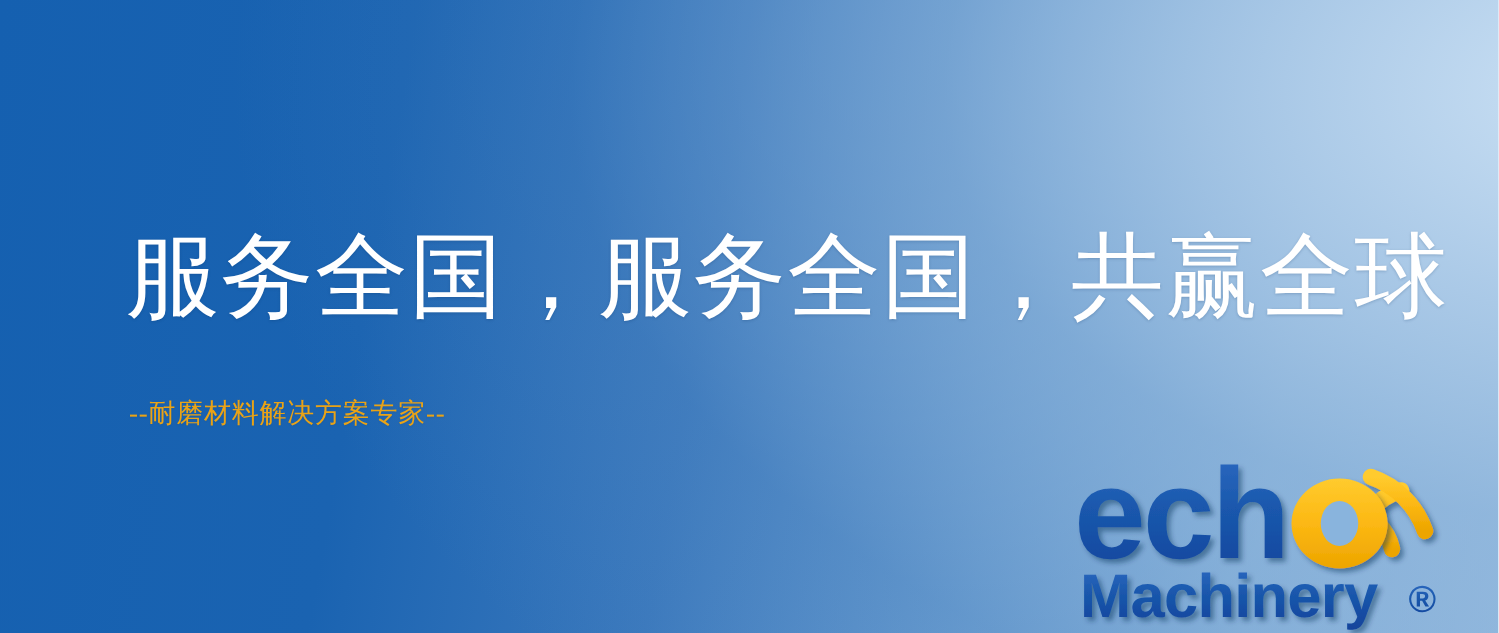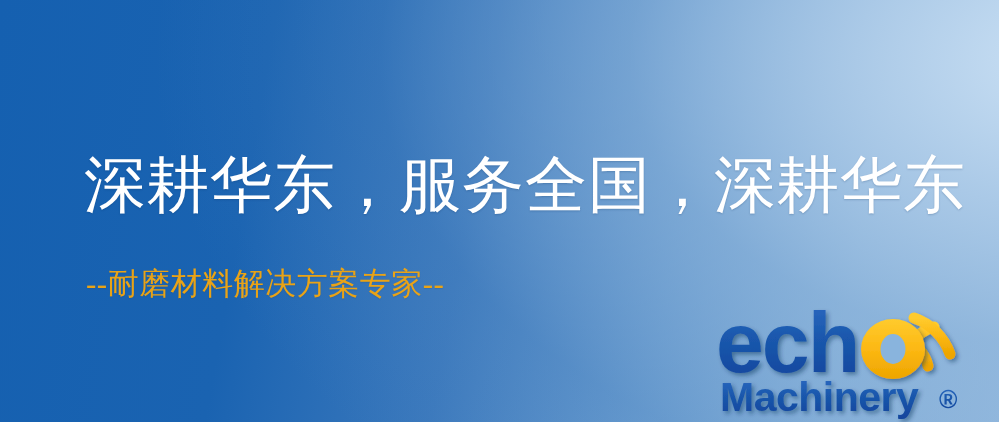--- a/index.html
+++ b/index.html
@@ -51,21 +51,21 @@
   }
 
   
   .subtitle {
     position: absolute;
     left: 86px;
     top: 265px;
     margin: 0;
     font-family: "Liberation Serif", "DejaVu Serif", serif;
     font-weight: 400;
-    font-size: 31px;
+    font-size: 18px;
     line-height: 1.2;
     letter-spacing: 0.5px;
     color: #e9a316;
     white-space: nowrap;
     text-shadow: 0 1px 1px rgba(40,70,110,0.18);
   }
 
   
   .logo {
     position: absolute;
@@ -74,21 +74,21 @@
     width: 257px;
     height: 126px;
   }
   .logo svg { display: block; width: 100%; height: 100%; }
 </style>
 </head>
 <body>
 
 <div class="banner">
 
-  <h1 class="headline">深耕华东，服务全国，深耕华东</h1>
+  <h1 class="headline">服务全国，服务全国，共赢全球</h1>
 
   <p class="subtitle">--耐磨材料解决方案专家--</p>
 
   <div class="logo">
     <svg viewBox="0 0 257 126" xmlns="http://www.w3.org/2000/svg" role="img">
       <defs>
         <linearGradient id="blueGrad" x1="0" y1="0" x2="0" y2="1">
           <stop offset="0%" stop-color="#2f6cc4"></stop>
           <stop offset="45%" stop-color="#1a58ad"></stop>
           <stop offset="100%" stop-color="#12439b"></stop>

